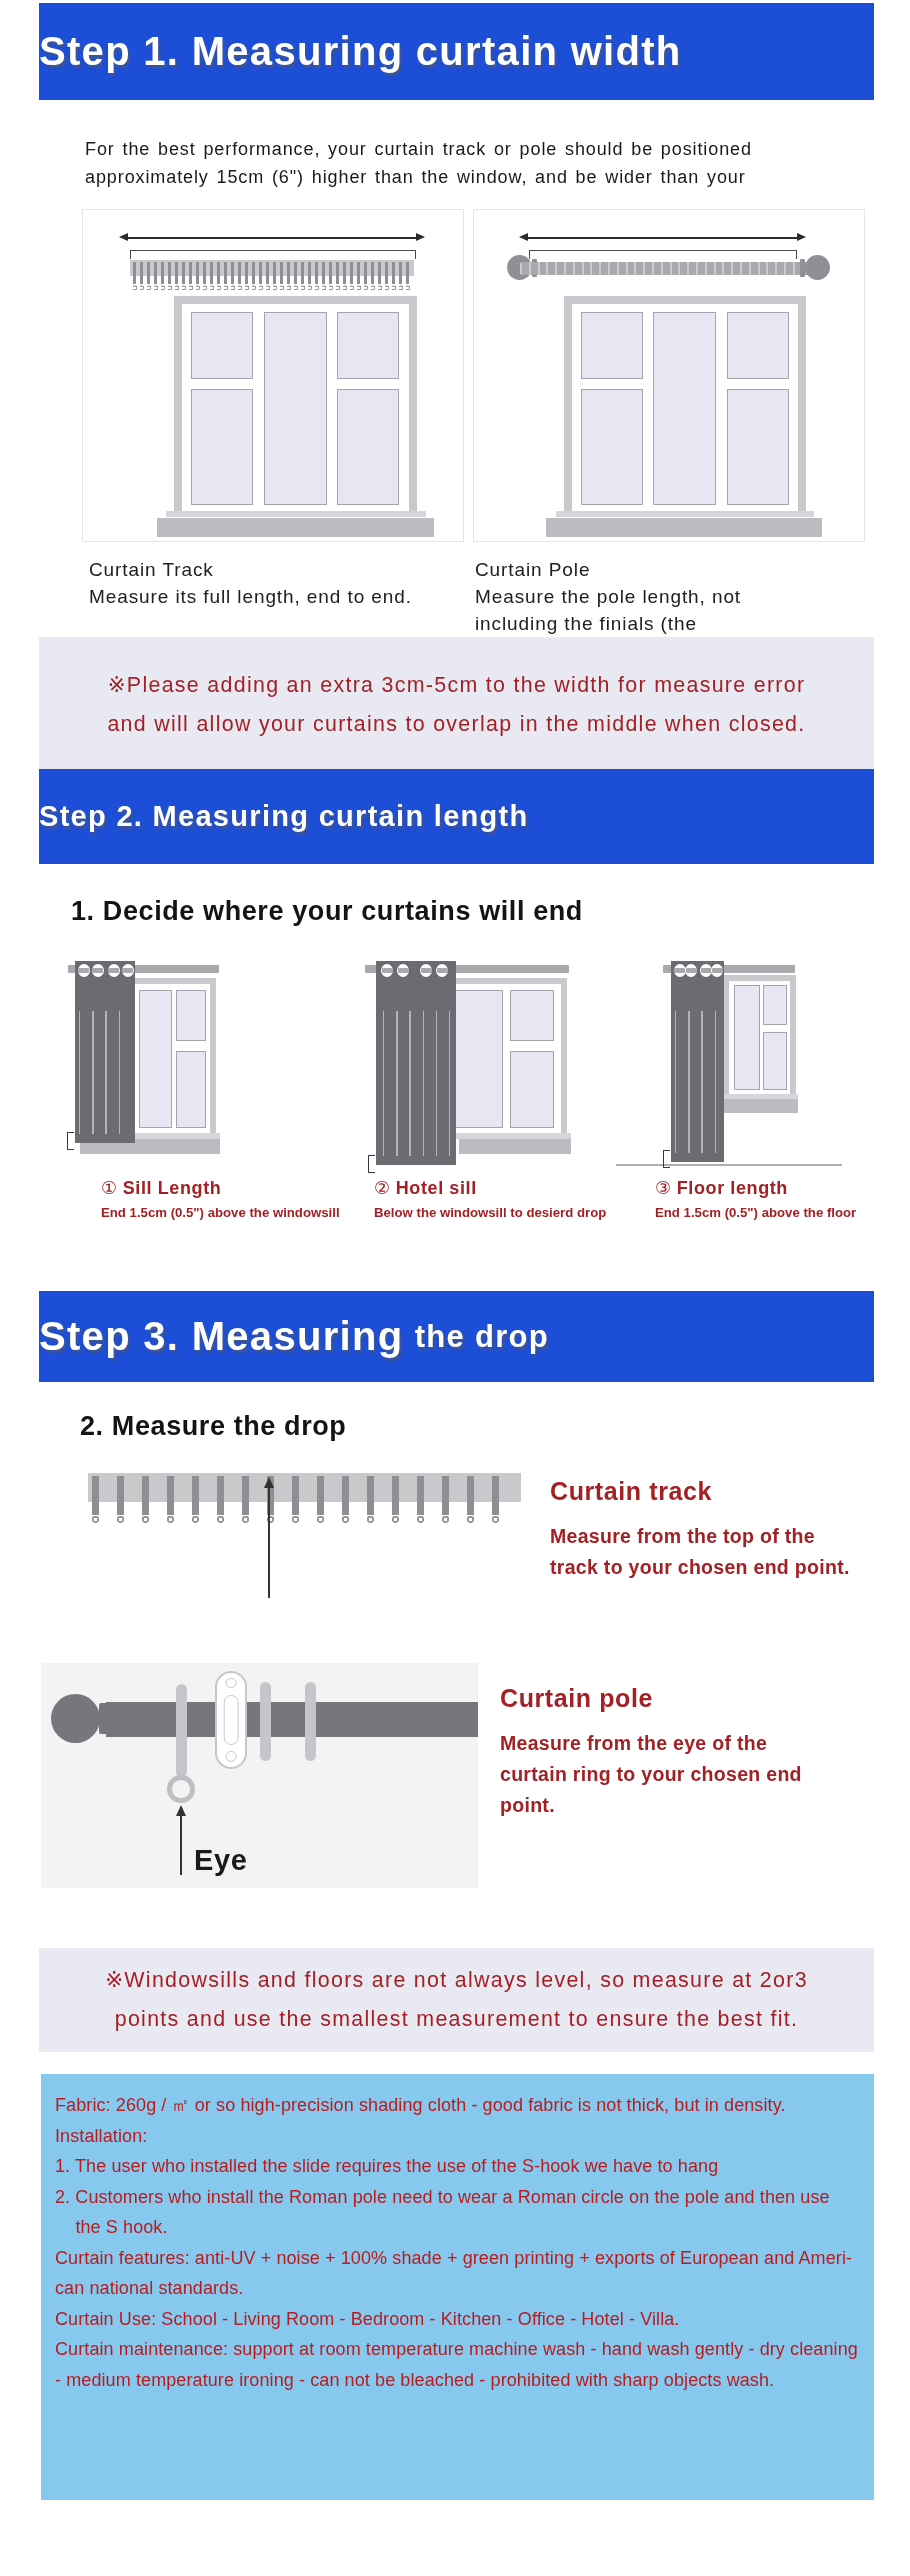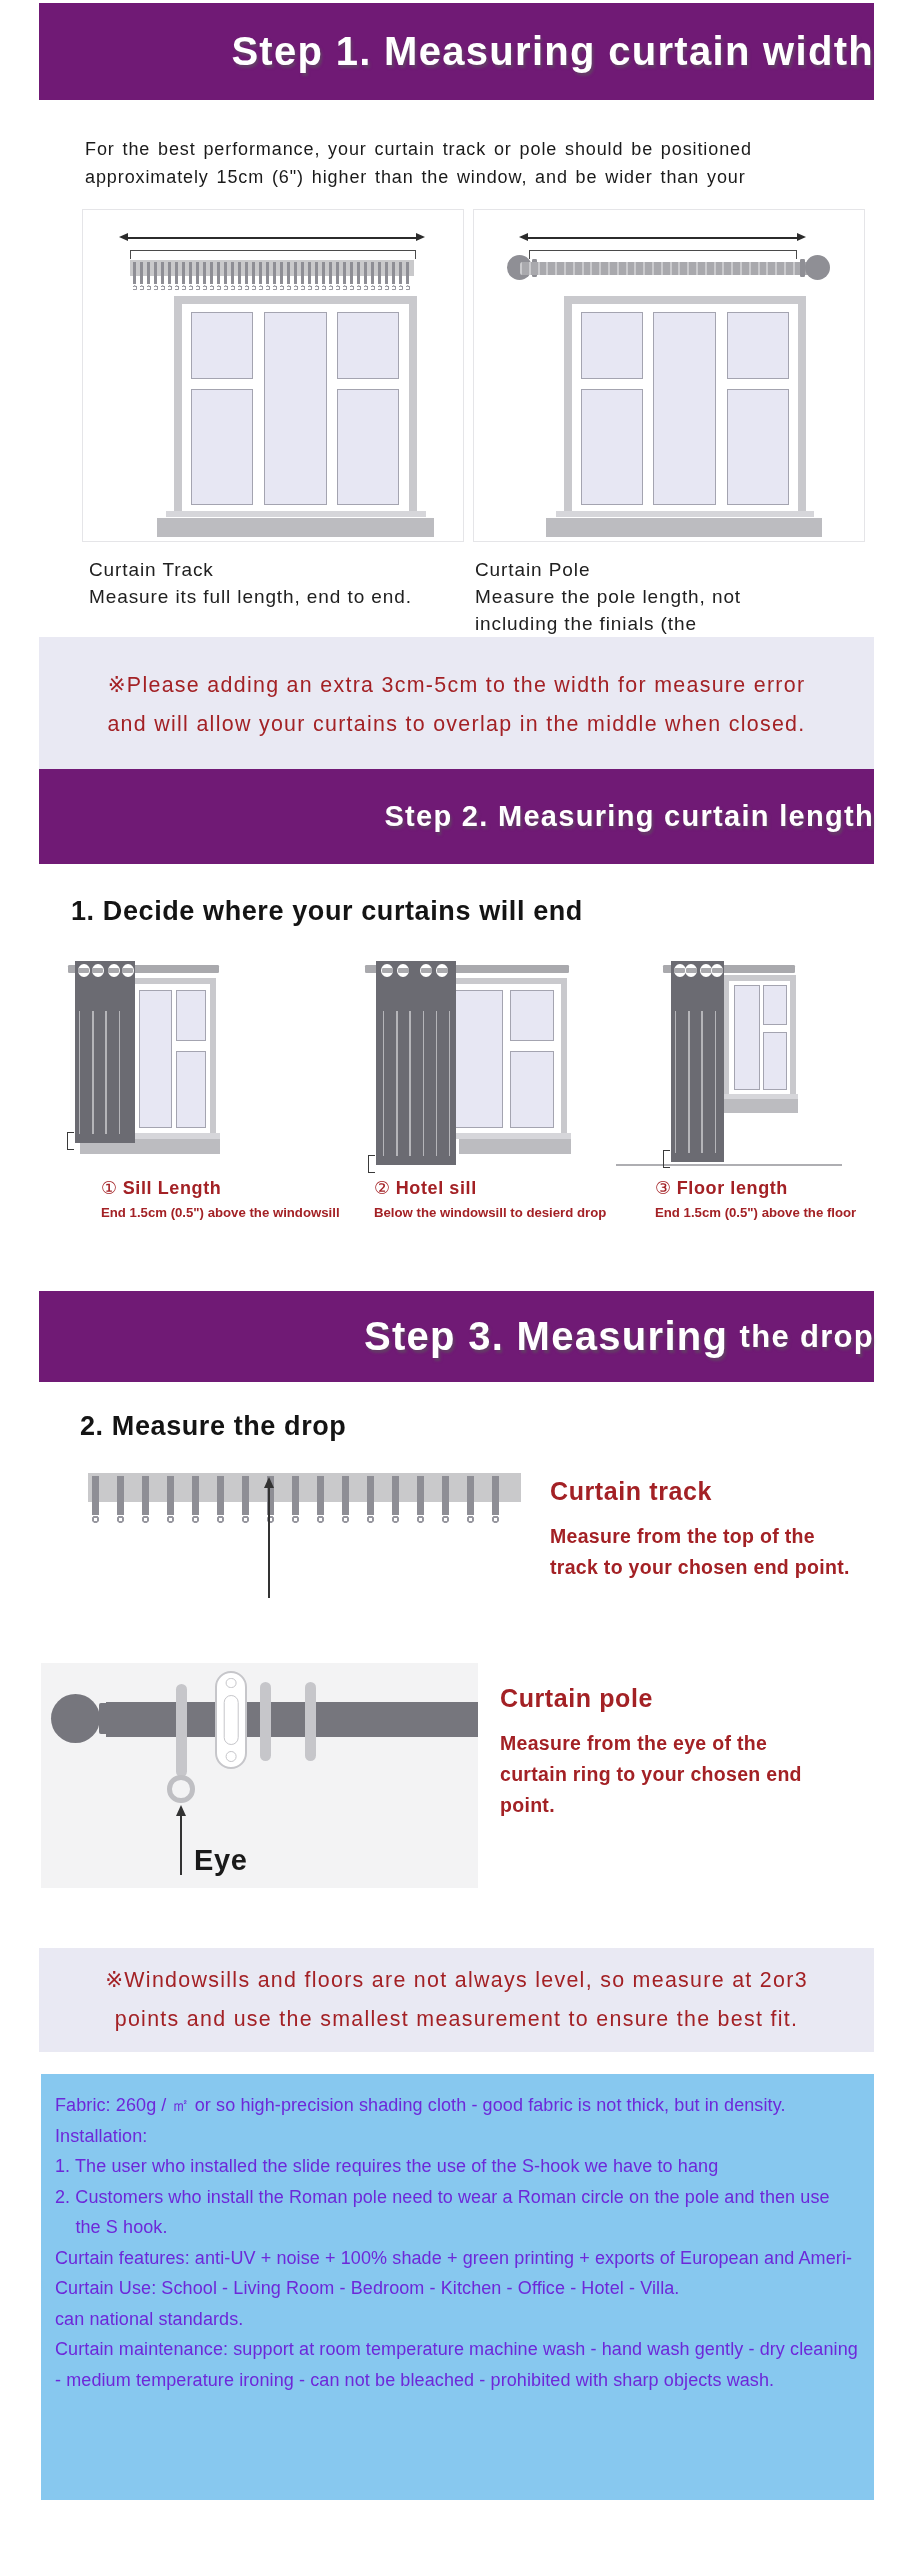--- a/index.html
+++ b/index.html
@@ -1,21 +1,21 @@
 <!DOCTYPE html>
 <html style="font-size:10px"><head>
 <meta charset="utf-8">
 <style>
   html,body { margin:0; padding:0; background:#ffffff; }
   .page { position:relative; width:910px; height:2576px; background:#fff;
           font-family:"Liberation Sans","DejaVu Sans",sans-serif; overflow:hidden; }
 
   
-  .banner { position:absolute; left:39px; width:835px; background:#701a75; color:#fff;
-            display:flex; align-items:baseline; justify-content:flex-end; font-weight:bold;
+  .banner { position:absolute; left:39px; width:835px; background:#1d4ed8; color:#fff;
+            display:flex; align-items:baseline; justify-content:flex-start; font-weight:bold;
             letter-spacing:1.3px; text-shadow:1.9px 2.5px 2.5px rgba(90,90,90,.55); }
   #banner1 { top:3.1px;    height:97px; font-size:40px; align-items:center; }
   #banner2 { top:769px; height:95px; font-size:29px; align-items:center; }
   #banner3 { top:1291px; height:91px; font-size:40px; align-items:center; }
   #banner3 .sub { font-size:31px; margin-left:11.3px; font-weight:bold; }
 
   
   .intro { position:absolute; left:85px; top:135px; font-size:18px; color:#1a1a1a;
            letter-spacing:0.9px; word-spacing:1.9px; line-height:28px; }
   .h-black { position:absolute; font-weight:bold; color:#141414; font-size:27px; letter-spacing:0.6px; }
@@ -134,21 +134,21 @@
   .pf-slot { position:absolute; left:50%; transform:translateX(-50%); top:22.6px; width:12.6px; height:48px;
       border:1.9px solid #c6c6ca; border-radius:7.5px; background:#fff; }
   .pf-eye { position:absolute; left:126px; top:112px; width:17.6px; height:17.6px;
       border:5.7px solid #bfbfc3; border-radius:50%; background:#f3f3f4; }
   #poleArrow { left:135px; top:142px; height:70px; }
   .eye-label { position:absolute; left:153px; top:181px; font-size:29px; font-weight:bold;
       color:#1a1a1a; letter-spacing:0.6px; }
 
   
   #footer { position:absolute; left:41px; top:2074px; width:833px; height:426px; background:#87c8ef;
-      color:#6d28d9; font-size:18px; line-height:30.5px; padding:16.4px 11.3px 0 14px; box-sizing:border-box;
+      color:#b91c1c; font-size:18px; line-height:30.5px; padding:16.4px 11.3px 0 14px; box-sizing:border-box;
       letter-spacing:0.1px; }
   .footer-line { white-space:pre-wrap; }
 </style>
 </head>
 <body>
 
 <div class="page">
 
   <div class="banner" id="banner1">
     <span>Step 1. Measuring curtain width</span>
@@ -360,20 +360,20 @@
     <div>points and use the smallest measurement to ensure the best fit.</div>
   </div>
 
   <div id="footer">
     <div class="footer-line">Fabric: 260g / ㎡ or so high-precision shading cloth - good fabric is not thick, but in density.</div>
     <div class="footer-line">Installation:</div>
     <div class="footer-line">1. The user who installed the slide requires the use of the S-hook we have to hang</div>
     <div class="footer-line">2. Customers who install the Roman pole need to wear a Roman circle on the pole and then use</div>
     <div class="footer-line">    the S hook.</div>
     <div class="footer-line">Curtain features: anti-UV + noise + 100% shade + green printing + exports of European and Ameri-</div>
+    <div class="footer-line">can national standards.</div>
     <div class="footer-line">Curtain Use: School - Living Room - Bedroom - Kitchen - Office - Hotel - Villa.</div>
-    <div class="footer-line">can national standards.</div>
     <div class="footer-line">Curtain maintenance: support at room temperature machine wash - hand wash gently - dry cleaning</div>
     <div class="footer-line">- medium temperature ironing - can not be bleached - prohibited with sharp objects wash.</div>
   </div>
 
 </div>
 
 
 </body></html>

